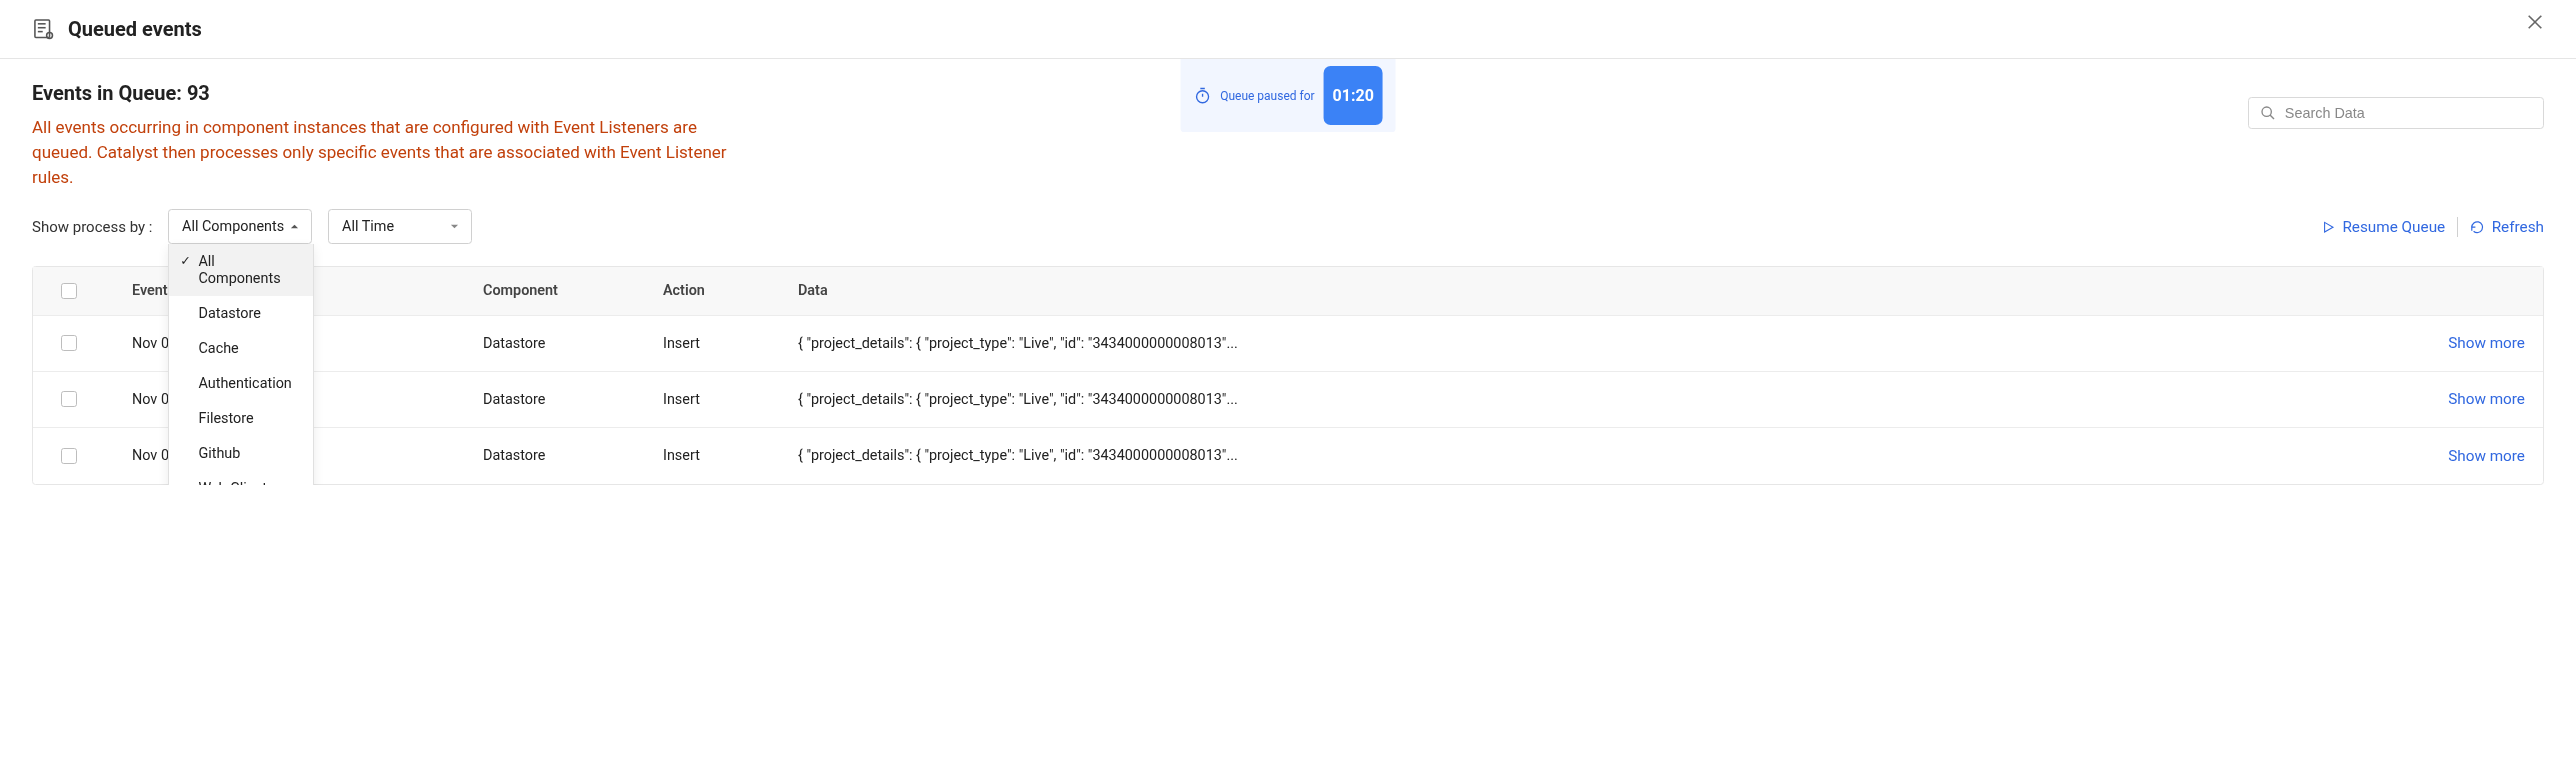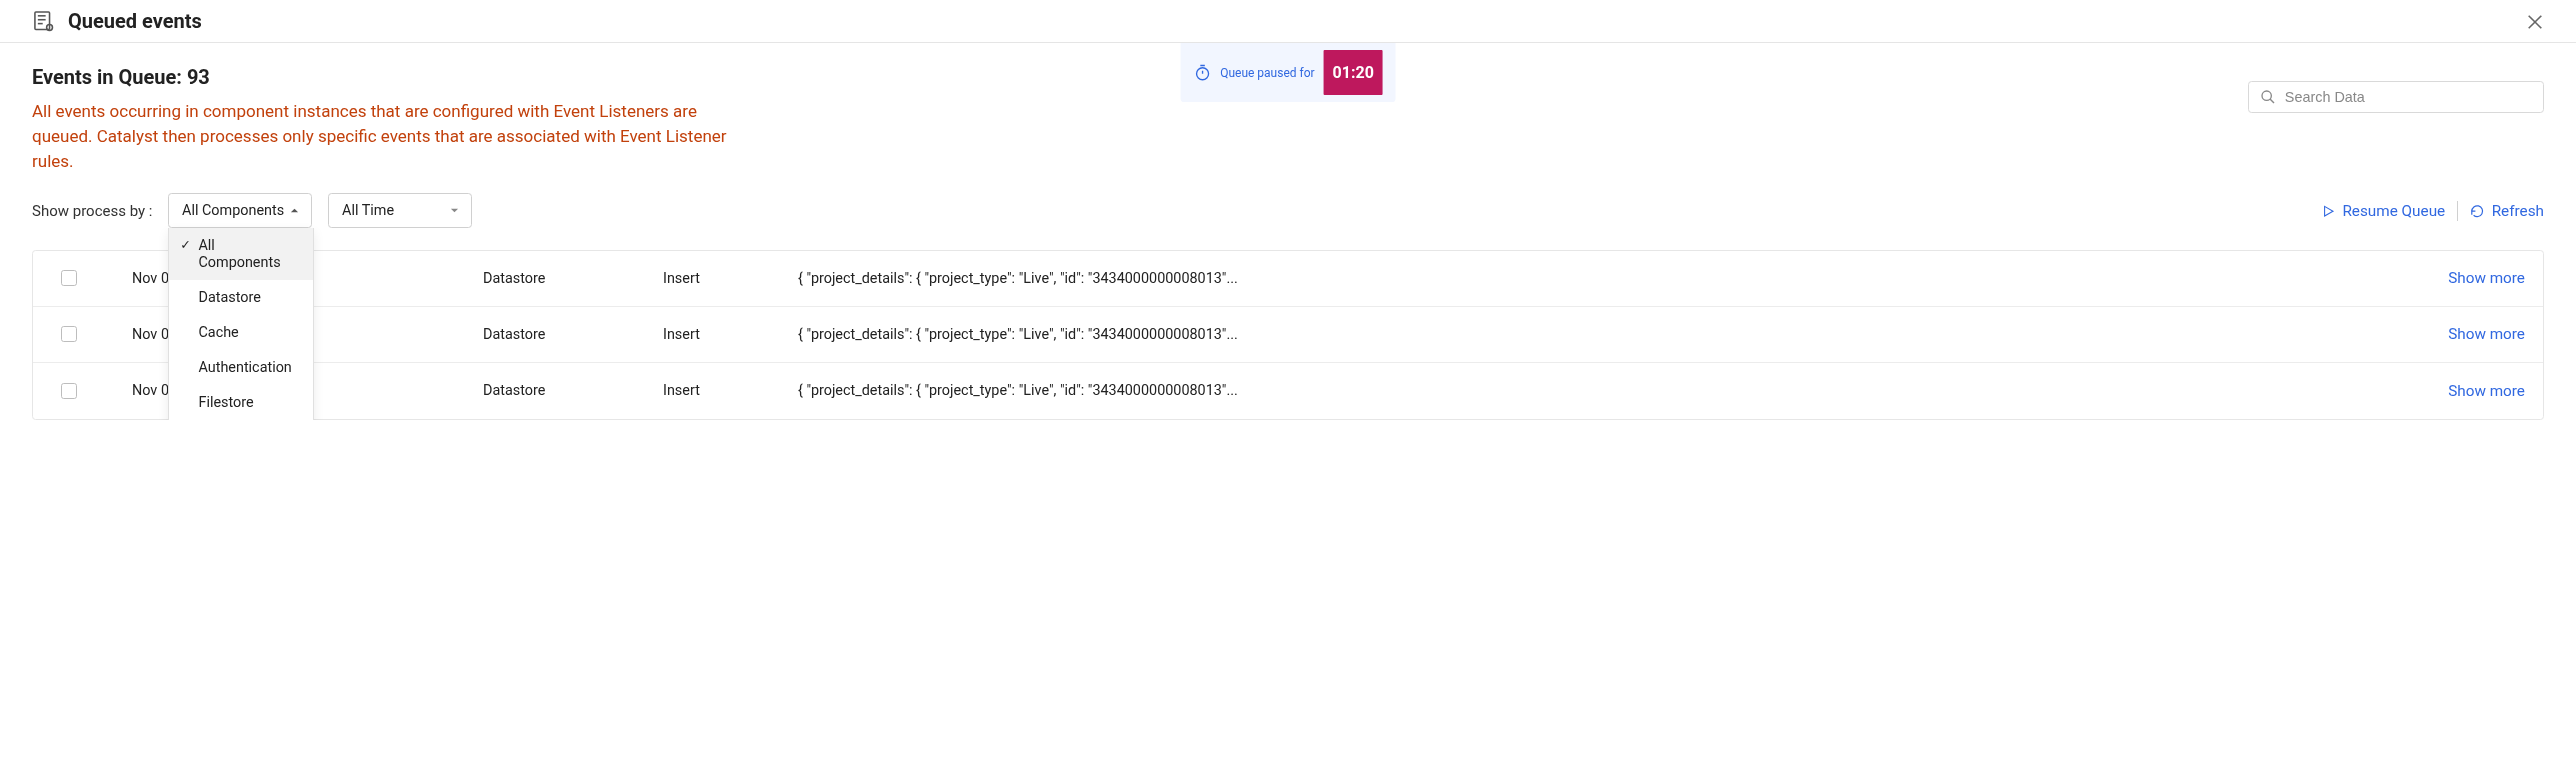--- a/index.html
+++ b/index.html
@@ -1,28 +1,28 @@
 <!DOCTYPE html>
 <html style="font-size:14.4px"><head>
 <meta charset="utf-8">
 <style>
   * { box-sizing: border-box; margin: 0; padding: 0; }
   body { font-family: -apple-system, BlinkMacSystemFont, "Segoe UI", Roboto, "Helvetica Neue", Arial, sans-serif; color: #222; background: #fff; font-size: 14.4px; }
   
-  .header-bar { display: flex; align-items: center; padding: 9px 32px; border-bottom: 0.9px solid #e5e5e5; position: relative; }
+  .header-bar { display: flex; align-items: center; padding: 17px 32px; border-bottom: 0.9px solid #e5e5e5; position: relative; }
   .header-icon { margin-right: 12.6px; color: #555; }
   .header-title { font-size: 20px; font-weight: 700; color: #222; }
   .close-x { position: absolute; right: 32px; top: 12.6px; color: #555; cursor: pointer; }
   
   .body { padding: 21.6px 32px 0 32px; position: relative; }
   
   .pause-banner { position: absolute; left: 50%; top: 0; transform: translateX(-50%); background: #f2f6ff; padding: 7.2px 12.6px; display: flex; align-items: center; gap: 9px; border-radius: 0 0 3.6px 3.6px; }
   .pause-banner .clock-icon { color: #3168e0; }
   .pause-banner .pause-text { color: #3168e0; font-size: 12px; }
-  .pause-timer { background: #be185d; color: #fff; font-weight: 700; padding: 13px 9px; border-radius: 1px; font-size: 16px; }
+  .pause-timer { background: #3b82f6; color: #fff; font-weight: 700; padding: 20px 9px; border-radius: 7px; font-size: 16px; }
   
   .queue-count { font-size: 20px; font-weight: 700; margin-bottom: 10.8px; }
   .queue-desc { font-size: 17px; color: #c2410c; max-width: 710px; line-height: 1.45; margin-bottom: 20px; }
   
   .search-wrap { position: absolute; right: 32px; top: 38px; }
   .search-box { display: flex; align-items: center; border: 0.9px solid #d9d9d9; border-radius: 3.6px; padding: 7.2px 10.8px; width: 296px; background: #fff; }
   .search-box input { border: none; outline: none; font-size: 14.4px; margin-left: 9px; flex: 1; color: #333; }
   .search-box input::placeholder { color: #888; }
   
   .controls-row { display: flex; align-items: center; gap: 16px; margin-bottom: 21.6px; position: relative; }
@@ -155,20 +155,31 @@
             <path d="M3 12a9 9 0 1 1 3 6.7"></path>
             <polyline points="3 18 3 12 9 12" fill="none"></polyline>
           </svg>
         </span>
         <span>Refresh</span>
       </span>
     </div>
   </div>
 
   <div class="table">
+    <div class="table-row header">
+      <div class="col-check">
+          <div class="checkbox"></div>
+        </div>
+      <div class="col-time">Event</div>
+      <div class="col-comp">Component</div>
+      <div class="col-action">Action</div>
+      <div class="col-data">
+          <span>Data</span>
+        </div>
+    </div>
 
     <div class="table-row">
       <div class="col-check">
           <div class="checkbox"></div>
         </div>
       <div class="col-time">Nov 0</div>
       <div class="col-comp">Datastore</div>
       <div class="col-action">Insert</div>
       <div class="col-data">
         <span class="json">{ "project_details": { "project_type": "Live", "id": "3434000000008013"...</span>

